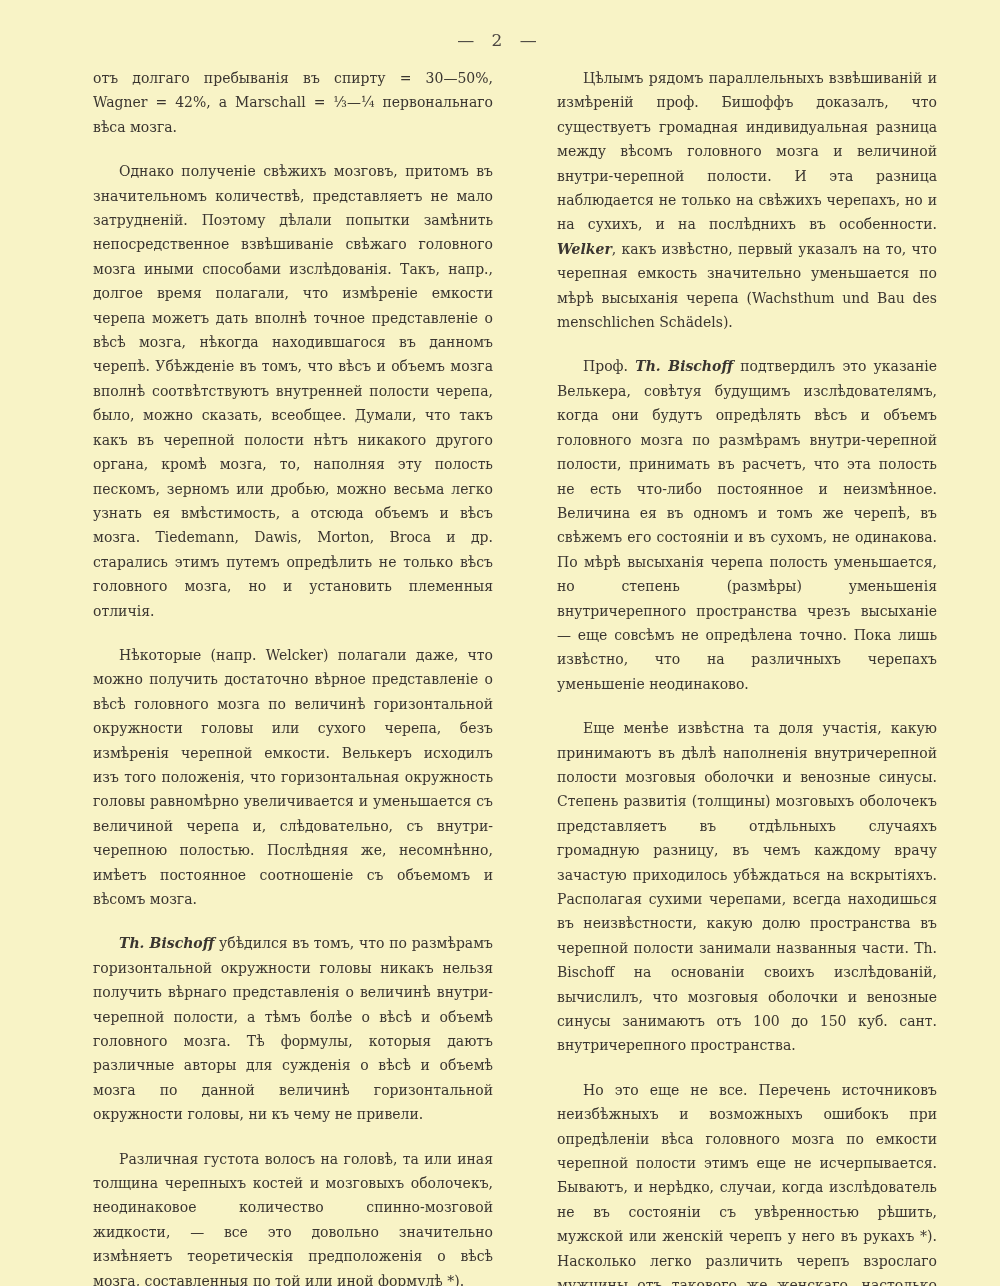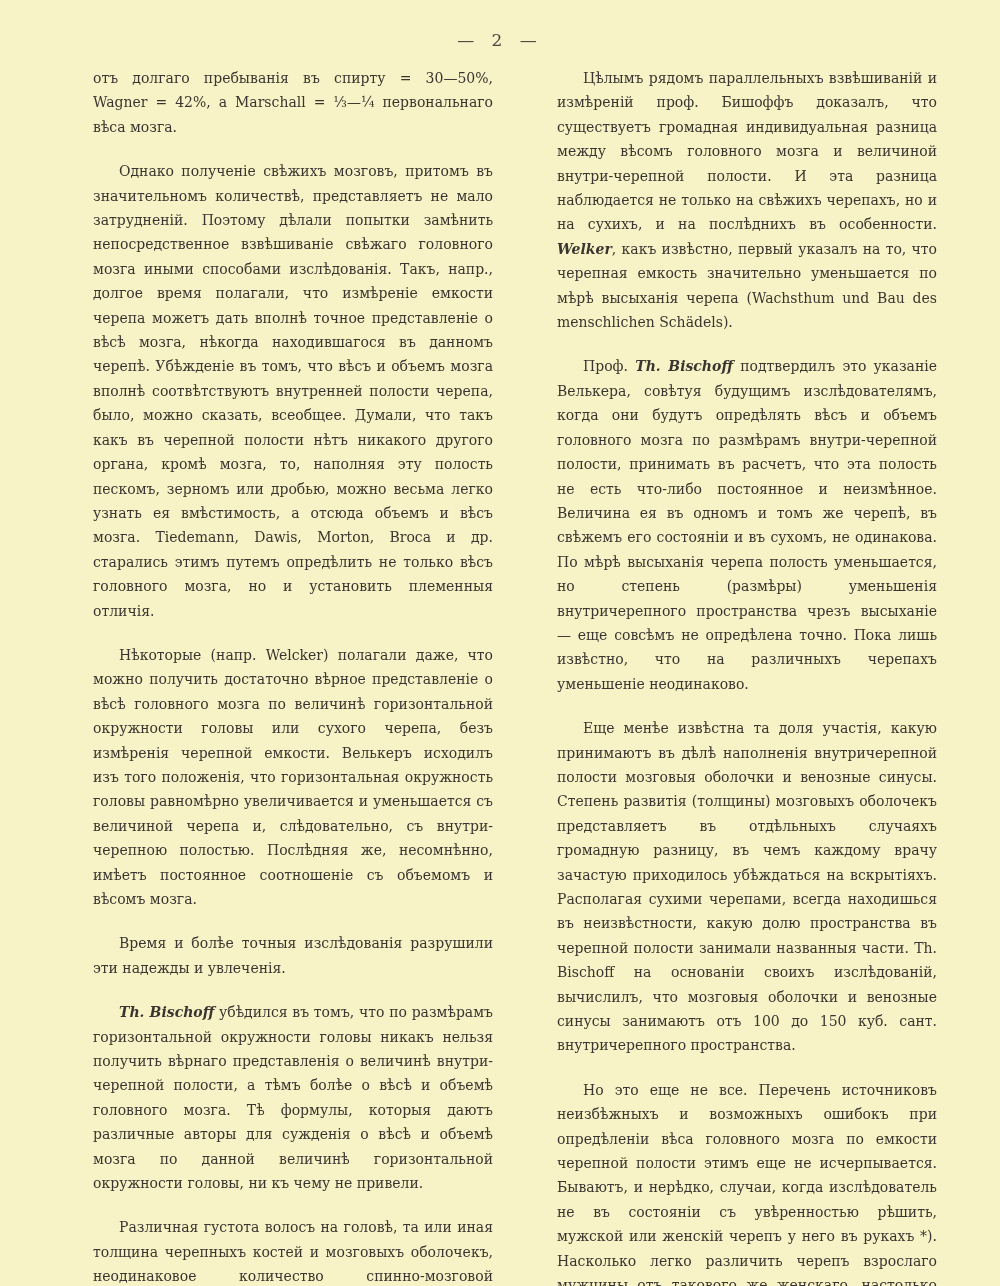--- a/index.html
+++ b/index.html
@@ -42,21 +42,20 @@
 </style>
 </head>
 <body>
 
 <div class="page-number">— 2 —</div>
 
 <div class="col col-left">
   <p class="para noindent">отъ долгаго пребыванія въ спирту = 30—50%, Wagner = 42%, а Marschall = ⅓—¼ первональнаго вѣса мозга.</p>
   <p class="para">Однако полученіе свѣжихъ мозговъ, притомъ въ значительномъ количествѣ, представляетъ не мало затрудненій. Поэтому дѣлали попытки замѣнить непосредственное взвѣшиваніе свѣжаго головного мозга иными способами изслѣдованія. Такъ, напр., долгое время полагали, что измѣреніе емкости черепа можетъ дать вполнѣ точное представленіе о вѣсѣ мозга, нѣкогда находившагося въ данномъ черепѣ. Убѣжденіе въ томъ, что вѣсъ и объемъ мозга вполнѣ соотвѣтствуютъ внутренней полости черепа, было, можно сказать, всеобщее. Думали, что такъ какъ въ черепной полости нѣтъ никакого другого органа, кромѣ мозга, то, наполняя эту полость пескомъ, зерномъ или дробью, можно весьма легко узнать ея вмѣстимость, а отсюда объемъ и вѣсъ мозга. Tiedemann, Dawis, Morton, Broca и др. старались этимъ путемъ опредѣлить не только вѣсъ головного мозга, но и установить племенныя отличія.</p>
   <p class="para">Нѣкоторые (напр. Welcker) полагали даже, что можно получить достаточно вѣрное представленіе о вѣсѣ головного мозга по величинѣ горизонтальной окружности головы или сухого черепа, безъ измѣренія черепной емкости. Велькеръ исходилъ изъ того положенія, что горизонтальная окружность головы равномѣрно увеличивается и уменьшается съ величиной черепа и, слѣдовательно, съ внутри-черепною полостью. Послѣдняя же, несомнѣнно, имѣетъ постоянное соотношеніе съ объемомъ и вѣсомъ мозга.</p>
-  <p class="para">Время и болѣе точныя изслѣдованія разрушили эти надежды и увлеченія.</p>
   <p class="para"><em>Th. Bischoff</em><span> убѣдился въ томъ, что по размѣрамъ горизонтальной окружности головы никакъ нельзя получить вѣрнаго представленія о величинѣ внутри-черепной полости, а тѣмъ болѣе о вѣсѣ и объемѣ головного мозга. Тѣ формулы, которыя даютъ различные авторы для сужденія о вѣсѣ и объемѣ мозга по данной величинѣ горизонтальной окружности головы, ни къ чему не привели.</span></p>
   <p class="para">Различная густота волосъ на головѣ, та или иная толщина черепныхъ костей и мозговыхъ оболочекъ, неодинаковое количество спинно-мозговой жидкости, — все это довольно значительно измѣняетъ теоретическія предположенія о вѣсѣ мозга, составленныя по той или иной формулѣ *).</p>
   <div class="foot-rule"></div>
   <p class="footnote">*) Уменьшается также число сторонниковъ прежнихъ френологическихъ воззрѣній на извѣстное соотношеніе между формой головы и степенью умственнаго развитія. Въ брахицефаліи и долихоцефаліи видятъ лишь форму головы, а не такого рода внѣшнюю оболочку, которая могла бы служить не только показателемъ емкости черепной полости, вѣса и объема головного мозга, но даже и степени интеллектуальныхъ способностей. Точными изслѣдованіями и наблюденіями выяснено, что ни по объему, ни по вѣсу головного мозга никакъ нельзя судить о степени умственнаго развитія. Оказалось, что, во-1-хъ, лица, одаренныя выдающи-</p>
 </div>
 
 <div class="col col-right">
   <p class="para"><span>Цѣлымъ рядомъ параллельныхъ взвѣшиваній и измѣреній проф. Бишоффъ доказалъ, что существуетъ громадная индивидуальная разница между вѣсомъ головного мозга и величиной внутри-черепной полости. И эта разница наблюдается не только на свѣжихъ черепахъ, но и на сухихъ, и на послѣднихъ въ особенности.</span> <em>Welker</em><span>, какъ извѣстно, первый указалъ на то, что черепная емкость значительно уменьшается по мѣрѣ высыханія черепа (Wachsthum und Bau des menschlichen Schädels).</span></p>
   <p class="para"><span>Проф. </span><em>Th. Bischoff</em><span> подтвердилъ это указаніе Велькера, совѣтуя будущимъ изслѣдователямъ, когда они будутъ опредѣлять вѣсъ и объемъ головного мозга по размѣрамъ внутри-черепной полости, принимать въ расчетъ, что эта полость не есть что-либо постоянное и неизмѣнное. Величина ея въ одномъ и томъ же черепѣ, въ свѣжемъ его состояніи и въ сухомъ, не одинакова. По мѣрѣ высыханія черепа полость уменьшается, но степень (размѣры) уменьшенія внутричерепного пространства чрезъ высыханіе — еще совсѣмъ не опредѣлена точно. Пока лишь извѣстно, что на различныхъ черепахъ уменьшеніе неодинаково.</span></p>
   <p class="para">Еще менѣе извѣстна та доля участія, какую принимаютъ въ дѣлѣ наполненія внутричерепной полости мозговыя оболочки и венозные синусы. Степень развитія (толщины) мозговыхъ оболочекъ представляетъ въ отдѣльныхъ случаяхъ громадную разницу, въ чемъ каждому врачу зачастую приходилось убѣждаться на вскрытіяхъ. Располагая сухими черепами, всегда находишься въ неизвѣстности, какую долю пространства въ черепной полости занимали названныя части. Th. Bischoff на основаніи своихъ изслѣдованій, вычислилъ, что мозговыя оболочки и венозные синусы занимаютъ отъ 100 до 150 куб. сант. внутричерепного пространства.</p>

